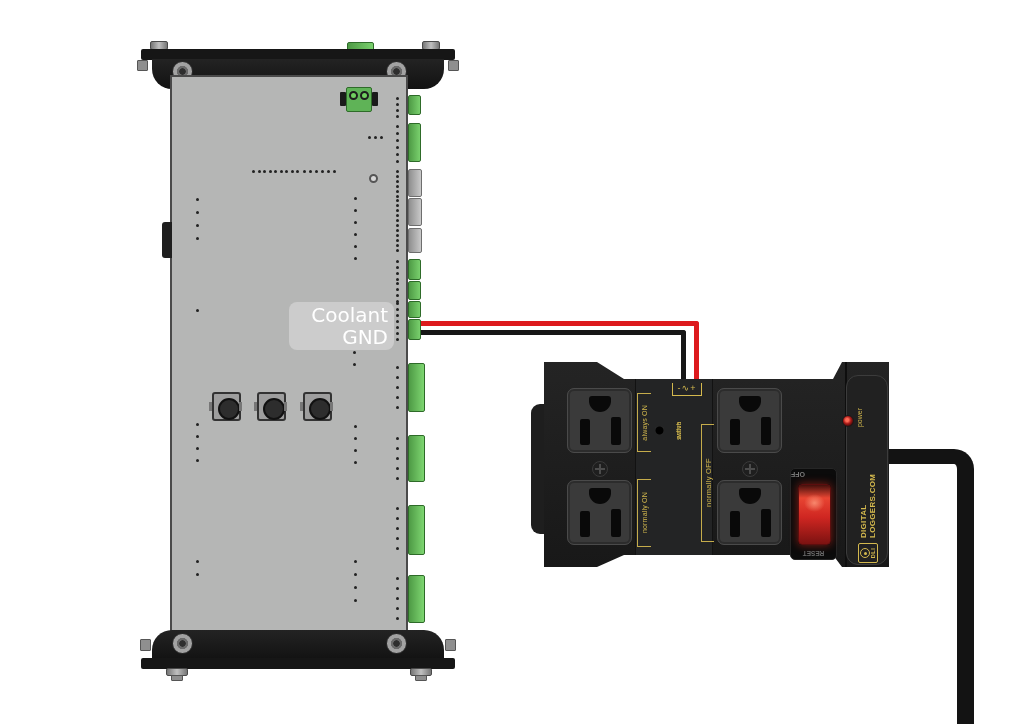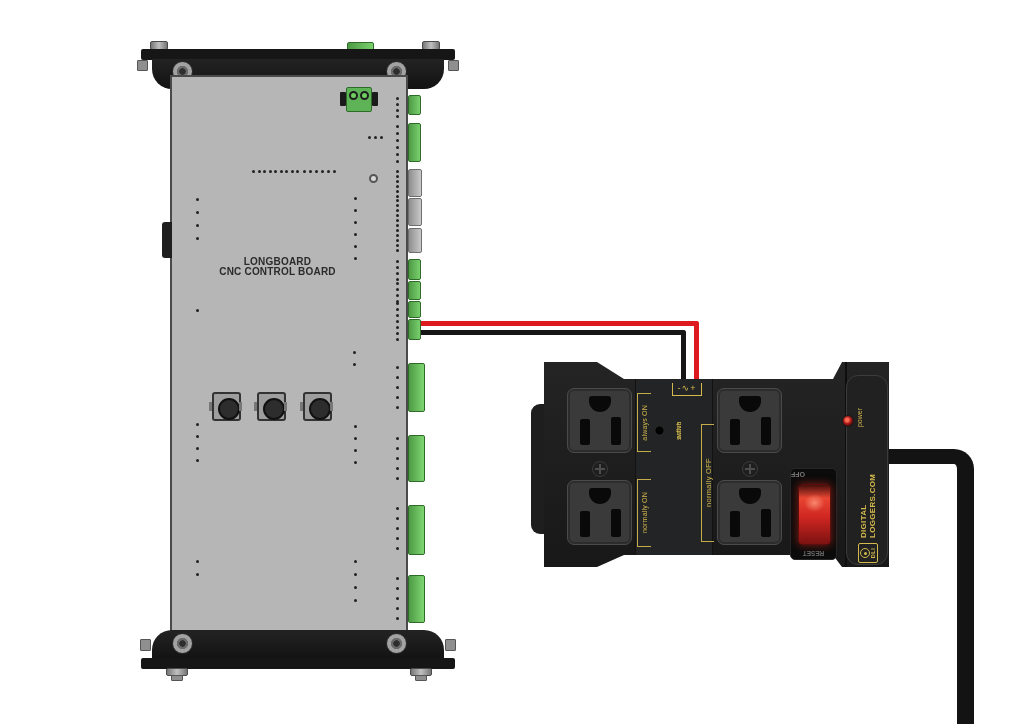--- a/index.html
+++ b/index.html
@@ -113,24 +113,20 @@
     <div style="left:162px;top:222px;width:10px;height:36px;background:#1f1f1f;border-radius:3px 0 0 3px;"></div>
 
     <div class="terminal-clamp" style="left:340px;top:92px;"></div>
     <div class="terminal-clamp" style="left:372px;top:92px;"></div>
     <div style="left:346px;top:87px;width:26px;height:25px;background:#5fb357;border:1px solid #2e6b29;border-radius:2px;">
       <div class="term-circle" style="left:2px;top:3px;"></div>
       <div class="term-circle" style="left:13px;top:3px;"></div>
     </div>
     <div style="left:369px;top:174px;width:9px;height:9px;border-radius:50%;background:#d8d8d8;border:2px solid #555;"></div>
 
-    <div id="board-title">
-      <span style="position:static;display:block;">LONGBOARD</span>
-      <span style="position:static;display:block;">CNC CONTROL BOARD</span>
-    </div>
 
     <div class="btn" style="left:212px;top:392px;"></div>
     <div class="btn" style="left:257px;top:392px;"></div>
     <div class="btn" style="left:303px;top:392px;"></div>
 
     <div id="board-deco" style="left:0;top:0;width:1024px;height:724px;">
         <div class="conn-g" style="left: 408px; top: 95px; width: 13px; height: 20px;"></div>
         <div class="conn-g" style="left: 408px; top: 123px; width: 13px; height: 39px;"></div>
         <div class="conn-s" style="left: 408px; top: 169px; width: 14px; height: 28px;"></div>
         <div class="conn-s" style="left: 408px; top: 198px; width: 14px; height: 28px;"></div>
@@ -245,20 +241,24 @@
         <div class="dot" style="left: 396px; top: 527px;"></div>
         <div class="dot" style="left: 396px; top: 537px;"></div>
         <div class="dot" style="left: 396px; top: 547px;"></div>
         <div class="dot" style="left: 396px; top: 577px;"></div>
         <div class="dot" style="left: 396px; top: 587px;"></div>
         <div class="dot" style="left: 396px; top: 597px;"></div>
         <div class="dot" style="left: 396px; top: 607px;"></div>
         <div class="dot" style="left: 396px; top: 617px;"></div>
       </div>
 
+    <div id="coolant-label">
+      <span style="position:static;display:block;">Coolant</span>
+      <span style="position:static;display:block;">GND</span>
+    </div>
 
     <div class="bracket bottom"></div>
     <div class="washer" style="left:172px;top:633px;"></div>
     <div class="washer" style="left:386px;top:633px;"></div>
     <div class="nut" style="left:140px;top:639px;width:11px;height:12px;"></div>
     <div class="nut" style="left:445px;top:639px;width:11px;height:12px;"></div>
     <div class="bar" style="left:141px;top:658px;width:314px;height:11px;"></div>
     <div class="boltcap" style="left:166px;top:668px;width:22px;height:8px;"></div>
     <div class="nut" style="left:171px;top:675px;width:12px;height:6px;"></div>
     <div class="boltcap" style="left:410px;top:668px;width:22px;height:8px;"></div>

